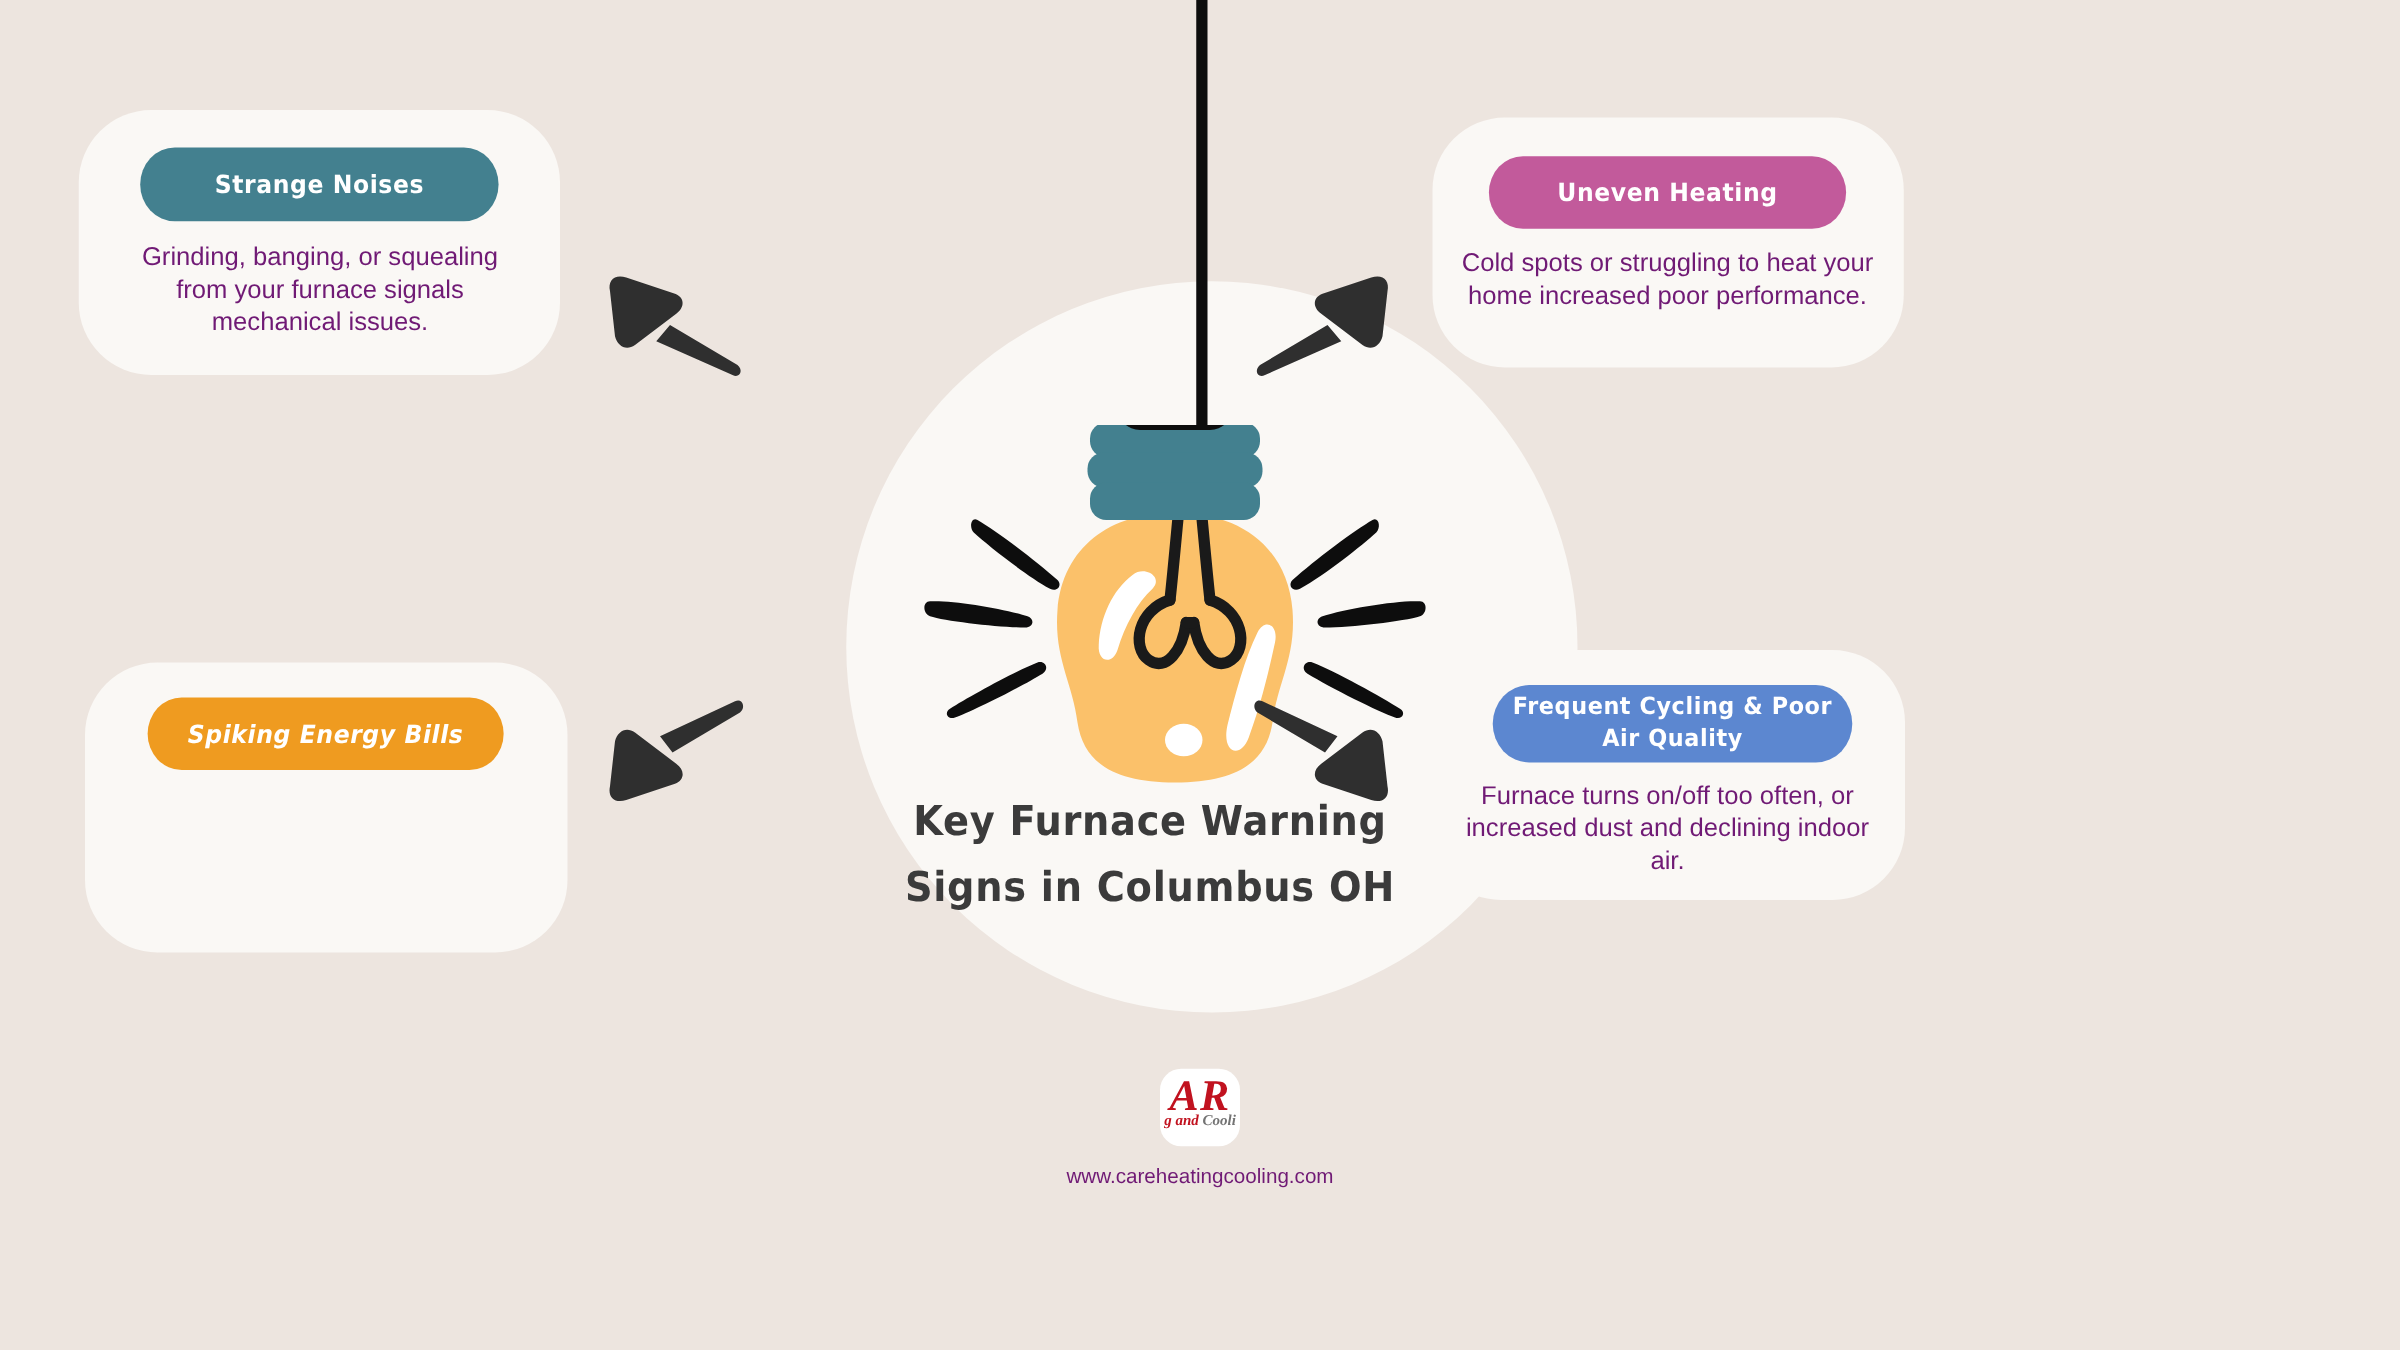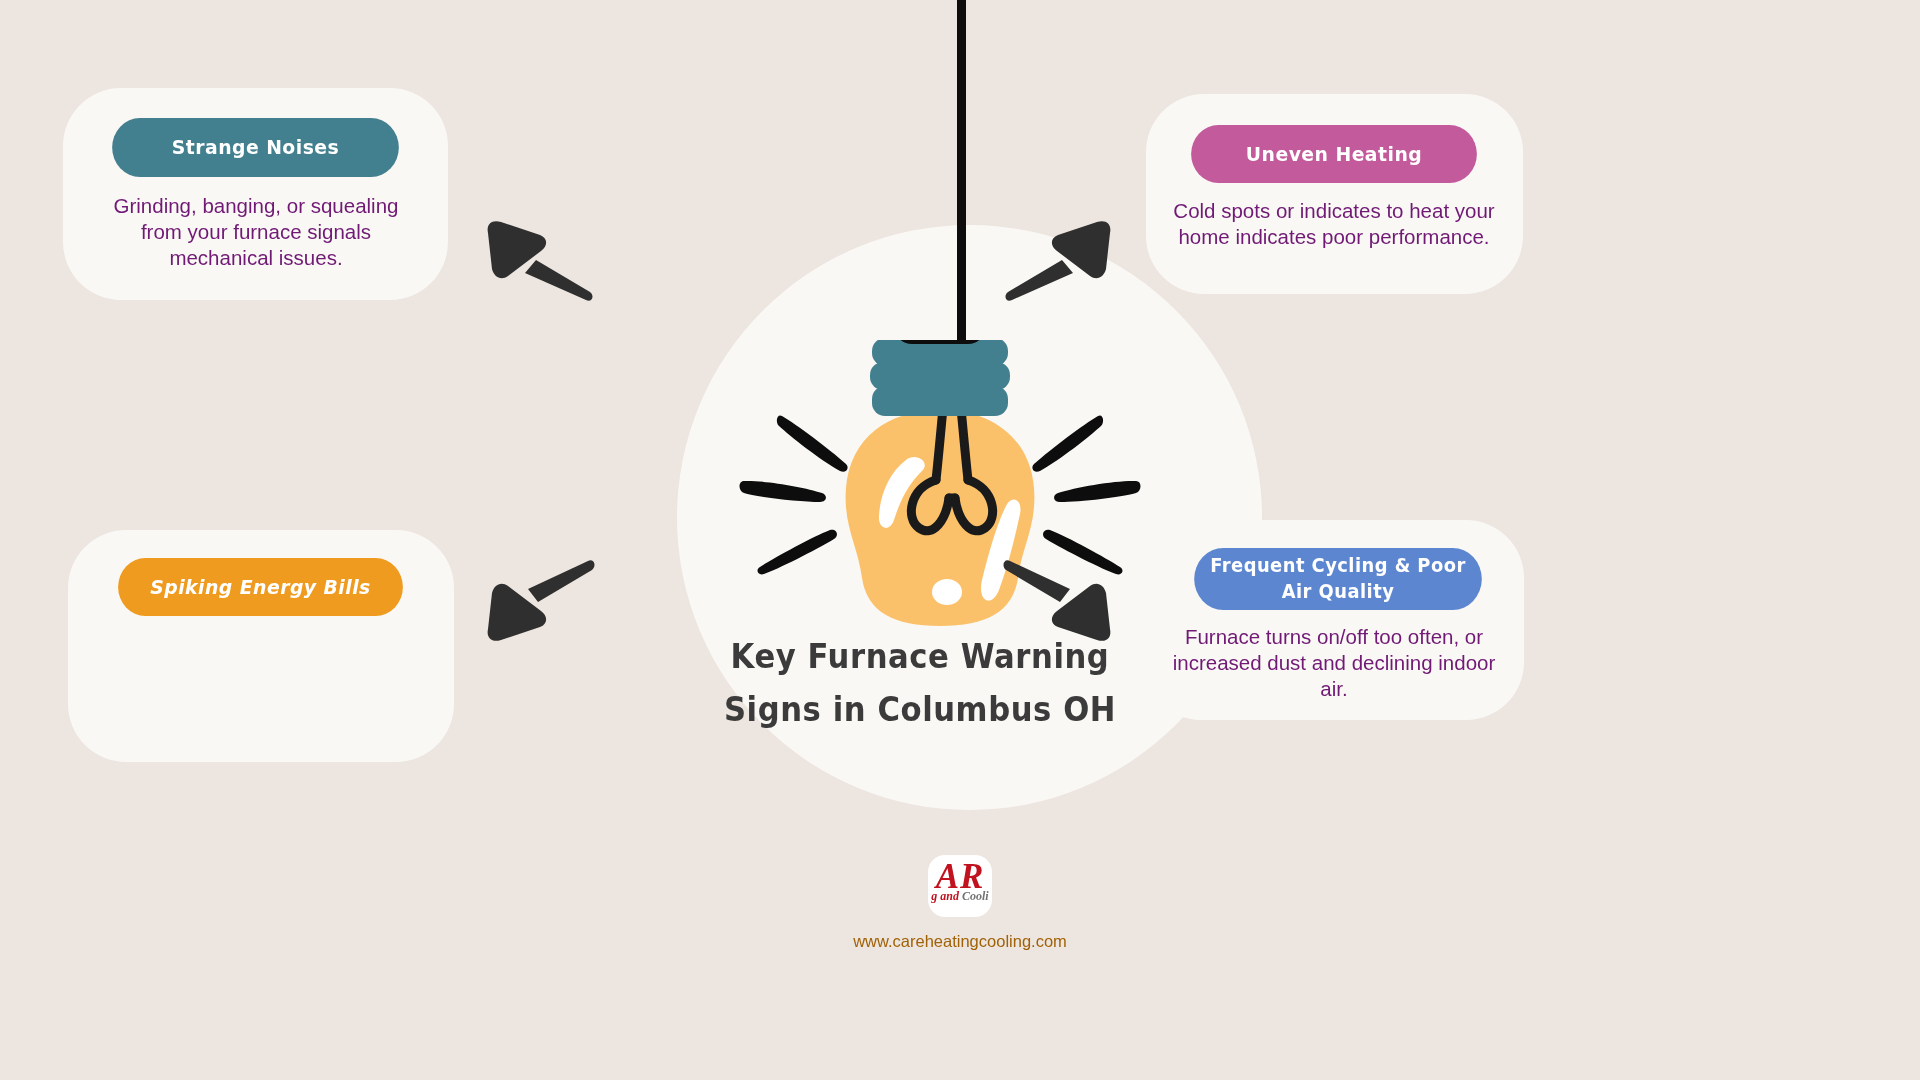--- a/index.html
+++ b/index.html
@@ -141,21 +141,21 @@
   .logo-sub .blue{color:#737373;}
   .brand{
     margin-top:19px;
     font-size:24px;
     font-weight:bold;
     color:#3b3b3b;
   }
   .site{
     margin-top:15px;
     font-size:16.5px;
-    color:#a16207;
+    color:#701a75;
   }
 </style>
 </head>
 <body>
 
 <div id="stage">
 
   <div class="center-circle"></div>
   <div class="cord"></div>
 
@@ -245,21 +245,21 @@
     </svg>
   </div>
 
   <div class="card" id="card-noises">
     <div class="pill" id="pill-noises">Strange Noises</div>
     <div class="card-body" id="body-noises">Grinding, banging, or squealing from your furnace signals mechanical issues.</div>
   </div>
 
   <div class="card" id="card-uneven">
     <div class="pill" id="pill-uneven">Uneven Heating</div>
-    <div class="card-body" id="body-uneven">Cold spots or indicates to heat your home indicates poor performance.</div>
+    <div class="card-body" id="body-uneven">Cold spots or struggling to heat your home increased poor performance.</div>
   </div>
 
   <div class="card" id="card-bills">
     <div class="pill" id="pill-bills">Spiking Energy Bills</div>
   </div>
 
   <div class="card" id="card-cycling">
     <div class="pill" id="pill-cycling">Frequent Cycling &amp; Poor Air Quality</div>
     <div class="card-body" id="body-cycling">Furnace turns on/off too often, or increased dust and declining indoor air.</div>
   </div>

